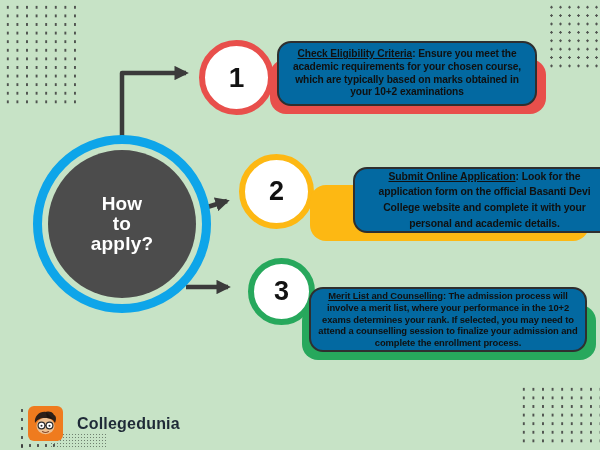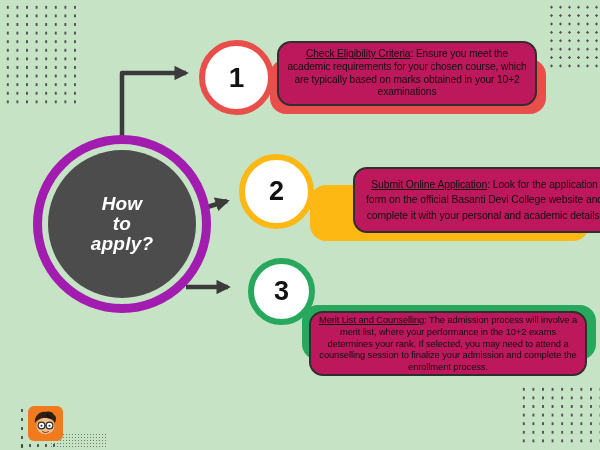--- a/index.html
+++ b/index.html
@@ -27,22 +27,22 @@
   .halftone {
     position:absolute; left:50px; top:433px; width:58px; height:15px;
     background-image:radial-gradient(circle, #6f806f 0.8px, rgba(0,0,0,0) 1px);
     background-size:3px 3px;
   }
 
   
   .main-circle {
     position:absolute; left:33px; top:135px;
     width:178px; height:178px;
-    border:9px solid #a21caf; border-radius:50%;
-    display:flex; align-items:center; justify-content:center;font-style:italic;
+    border:9px solid #0ea5e9; border-radius:50%;
+    display:flex; align-items:center; justify-content:center;
   }
   .main-circle-inner {
     width:148px; height:148px; border-radius:50%;
     background:#4c4c4c;
     display:flex; align-items:center; justify-content:center;
   }
   .main-title {
     color:#fff; font-weight:bold; font-size:19px; line-height:1.06;
     text-align:center; white-space:pre-line; letter-spacing:.2px;
   }
@@ -58,33 +58,33 @@
   .sc3 { left:248px; top:258px; width:67px; height:67px; border:6px solid #27a85c; font-size:27px; }
 
   
   .card { position:absolute; }
   .card .shadow {
     position:absolute; left:-7px; right:-9px; top:18px; bottom:-8px;
     border-radius:16px;
   }
   .card .face {
     position:relative; width:100%; height:100%;
-    background:#be185d; border:2px solid #2f2f2f; border-radius:14px;
+    background:#0369a1; border:2px solid #2f2f2f; border-radius:14px;
     display:flex; align-items:center; justify-content:center;
-    text-align:center; color:#101010; font-weight:normal;
+    text-align:center; color:#101010; font-weight:bold;
   }
   .card1 { left:277px; top:41px;  width:260px; height:65px; }
   .card1 .shadow { background:#e84f4b; }
   .card1 .face  { font-size:10.2px; line-height:1.24; padding:4px 8px; letter-spacing:-.1px; }
   .card2 { left:317px; top:167px; width:263px; height:66px; }
   .card2 .shadow { background:#fdb813; }
   .card2 .face  { font-size:10.4px; line-height:1.5; padding:4px 10px; letter-spacing:-.1px;margin-left:36px; }
   .card3 { left:309px; top:287px; width:278px; height:65px; }
   .card3 .shadow { background:#27a85c; }
-  .card3 .face  { font-size:9.4px; line-height:1.26; padding:0 6px; letter-spacing:-.1px;margin-top:24px; }
+  .card3 .face  { font-size:9.4px; line-height:1.26; padding:0 6px; letter-spacing:-.1px; }
   .u { text-decoration:underline; }
 
   
   .connectors { position:absolute; inset:0; pointer-events:none; }
 
   
   .brand { position:absolute; left:28px; top:406px; display:flex; align-items:center; }
   .brand-logo {
     width:35px; height:35px; border-radius:6px; background:#ef7b1e;
     display:flex; align-items:center; justify-content:center;
@@ -175,15 +175,16 @@
         <circle cx="10.5" cy="16.5" r="3.4" fill="#fff" stroke="#2b2b2b" stroke-width="1.2"></circle>
         <circle cx="18.5" cy="16.5" r="3.4" fill="#fff" stroke="#2b2b2b" stroke-width="1.2"></circle>
         <line x1="13.9" y1="16.5" x2="15.1" y2="16.5" stroke="#2b2b2b" stroke-width="1.2"></line>
 
         <circle cx="10.5" cy="16.8" r="1" fill="#2b2b2b"></circle>
         <circle cx="18.5" cy="16.8" r="1" fill="#2b2b2b"></circle>
 
         <path d="M11.5,22.5 Q14.5,24.5 17.5,22.5" fill="none" stroke="#8a4b2d" stroke-width="1.1" stroke-linecap="round"></path>
       </svg>
     </div>
+    <div class="brand-text">Collegedunia</div>
   </div>
 
 </div>
 
 </body></html>

